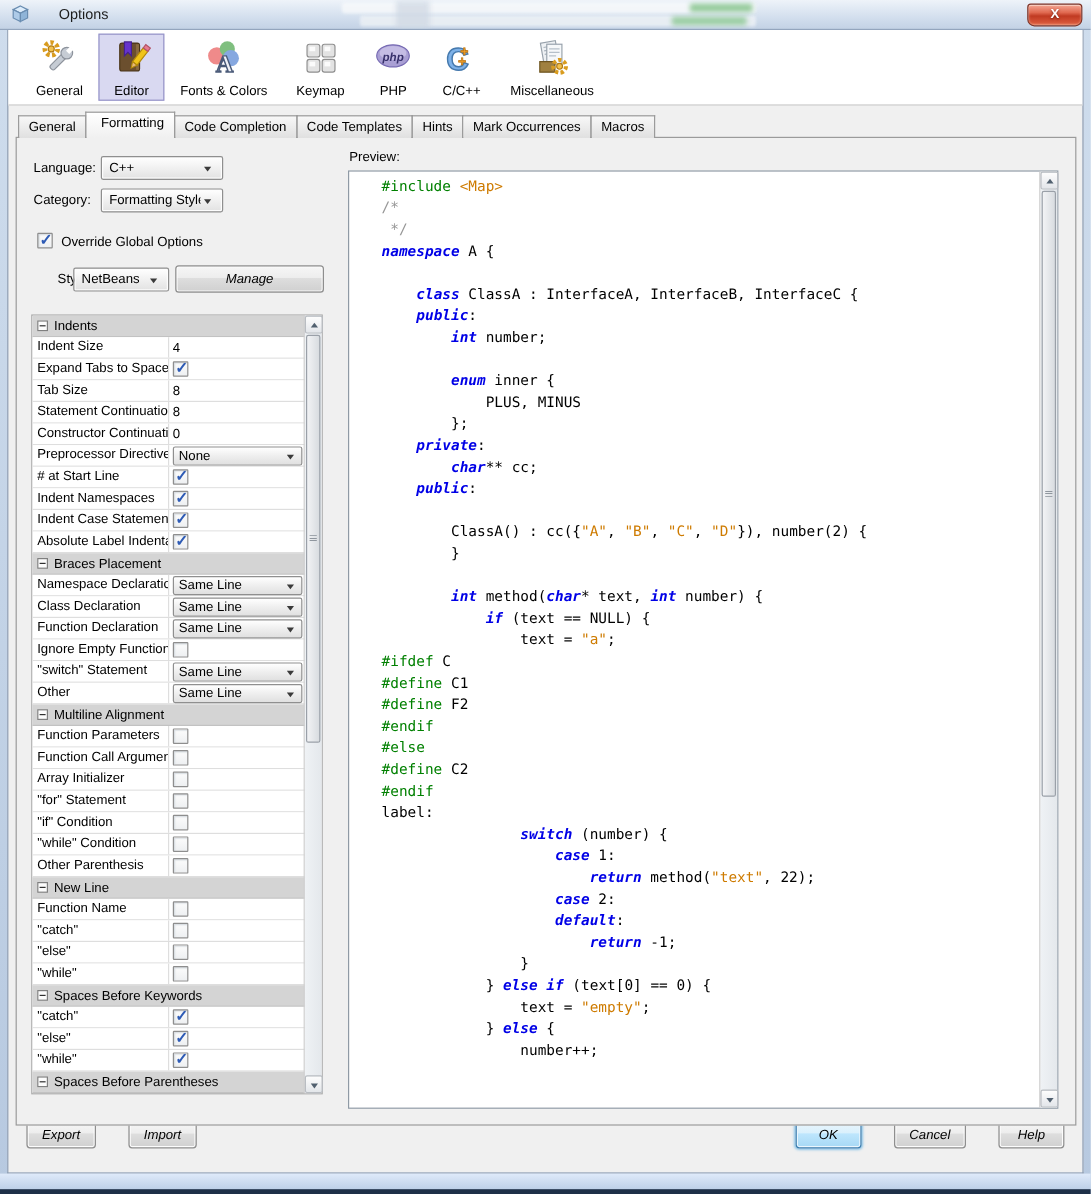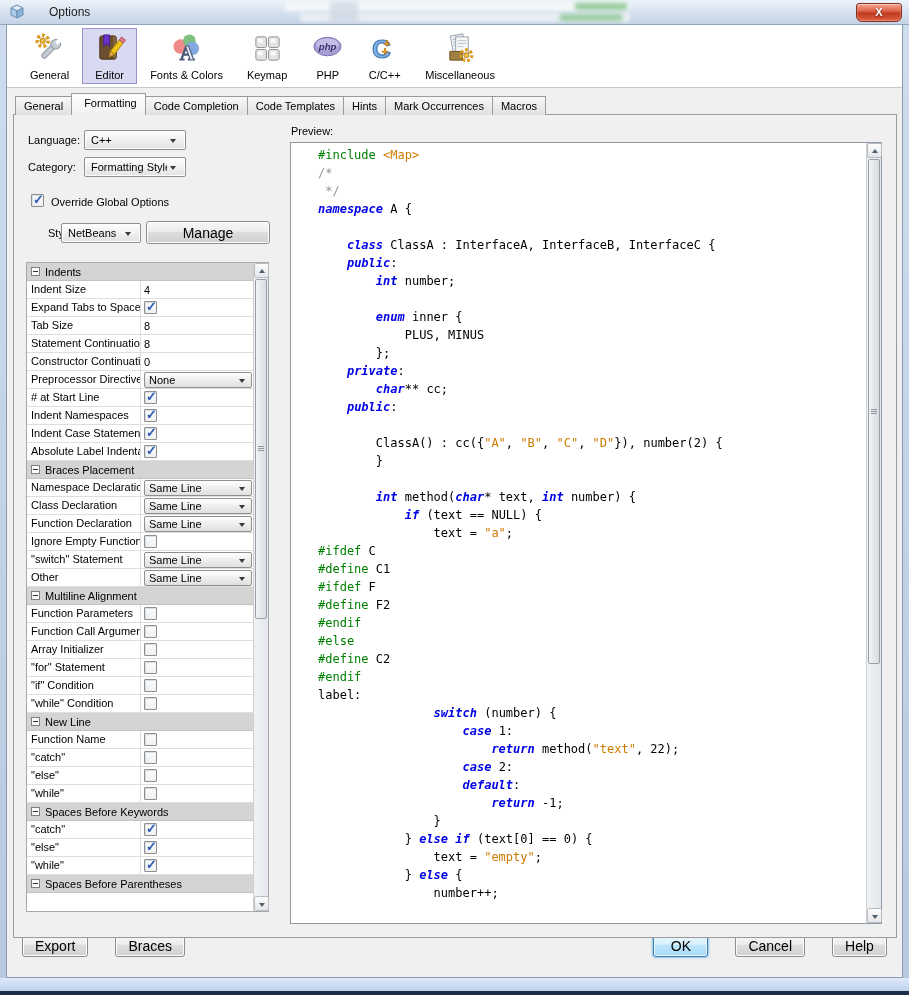--- a/index.html
+++ b/index.html
@@ -72,22 +72,22 @@
   
   .checkbox { display:inline-block; width:13px; height:13px; border:1px solid #8e8e8e;
     background:linear-gradient(#fcfcfc,#eef0f2); position:relative; cursor:pointer; border-radius:1px;
     box-shadow:inset 1px 1px 1px #d8dde2; }
   .checkbox.checked::after { content:"\2713"; position:absolute; left:1px; top:-3px;
     color:#2e5bb5; font-size:13px; font-weight:bold; }
 
   
   .btn { border:1px solid #8e8e8e; border-radius:3px;
     background:linear-gradient(#f6f6f6,#ededed 45%,#dedede 46%,#d0d0d0);
-    box-shadow:inset 0 0 0 1px #fcfcfc; font-size:14px; color:#000;
-    display:inline-flex; align-items:center; justify-content:center; cursor:pointer; }
+    box-shadow:inset 0 0 0 1px #fcfcfc; font-size:11px; color:#000;
+    display:inline-flex; align-items:center; justify-content:center; cursor:pointer;font-style:italic; }
   .btn.default-focus { border:1px solid #3c7fb1; box-shadow:inset 0 0 0 1px #eaf6fd, 0 0 2px 1px #8ec6e8;
     background:linear-gradient(#eaf6fd,#d9f0fc 45%,#bee6fd 46%,#a7d9f5); }
   .manage-btn { position:absolute; left:132px; top:106px; width:124px; height:23px; }
 
   
   .settings-table { position:absolute; left:12px; top:147px; width:243px; height:650px;
     border:1px solid #a8a8a8; background:#fff; }
   .rows { position:absolute; left:0; top:0; bottom:0; width:227px; overflow:hidden; }
   .srow { display:flex; height:18px; border-bottom:1px solid #dedede; background:#fff; align-items:center; }
   .srow .cell-label { width:114px; height:100%; border-right:1px solid #dedede; padding:2px 0 0 4px;
@@ -432,20 +432,26 @@
               </div>
             </div>
             <div class="srow">
               <div class="cell-label">"if" Condition</div>
               <div class="cell-value">
                 <span class="checkbox"></span>
               </div>
             </div>
             <div class="srow">
               <div class="cell-label">"while" Condition</div>
+              <div class="cell-value">
+                <span class="checkbox"></span>
+              </div>
+            </div>
+            <div class="srow">
+              <div class="cell-label">Other Parenthesis</div>
               <div class="cell-value">
                 <span class="checkbox"></span>
               </div>
             </div>
             <div class="srow section">
               <span class="minus-box"></span>
               <span>New Line</span>
             </div>
             <div class="srow">
               <div class="cell-label">Function Name</div>
@@ -525,21 +531,20 @@
             <div class="code-line"><span class="tok-pl">    </span><span class="tok-kw">public</span><span class="tok-pl">:</span></div>
             <div class="code-line">&nbsp;</div>
             <div class="code-line"><span class="tok-pl">        ClassA() : cc({</span><span class="tok-str">"A"</span><span class="tok-pl">, </span><span class="tok-str">"B"</span><span class="tok-pl">, </span><span class="tok-str">"C"</span><span class="tok-pl">, </span><span class="tok-str">"D"</span><span class="tok-pl">}), number(2) {</span></div>
             <div class="code-line"><span class="tok-pl">        }</span></div>
             <div class="code-line">&nbsp;</div>
             <div class="code-line"><span class="tok-pl">        </span><span class="tok-kw">int</span><span class="tok-pl"> method(</span><span class="tok-kw">char</span><span class="tok-pl">* text, </span><span class="tok-kw">int</span><span class="tok-pl"> number) {</span></div>
             <div class="code-line"><span class="tok-pl">            </span><span class="tok-kw">if</span><span class="tok-pl"> (text == NULL) {</span></div>
             <div class="code-line"><span class="tok-pl">                text = </span><span class="tok-str">"a"</span><span class="tok-pl">;</span></div>
             <div class="code-line"><span class="tok-pp">#ifdef</span><span class="tok-pl"> C</span></div>
             <div class="code-line"><span class="tok-pp">#define</span><span class="tok-pl"> C1</span></div>
-            <div class="code-line"><span class="tok-pp">#ifdef</span><span class="tok-pl"> F</span></div>
             <div class="code-line"><span class="tok-pp">#define</span><span class="tok-pl"> F2</span></div>
             <div class="code-line"><span class="tok-pp">#endif</span></div>
             <div class="code-line"><span class="tok-pp">#else</span></div>
             <div class="code-line"><span class="tok-pp">#define</span><span class="tok-pl"> C2</span></div>
             <div class="code-line"><span class="tok-pp">#endif</span></div>
             <div class="code-line"><span class="tok-pl">label:</span></div>
             <div class="code-line"><span class="tok-pl">                </span><span class="tok-kw">switch</span><span class="tok-pl"> (number) {</span></div>
             <div class="code-line"><span class="tok-pl">                    </span><span class="tok-kw">case</span><span class="tok-pl"> 1:</span></div>
             <div class="code-line"><span class="tok-pl">                        </span><span class="tok-kw">return</span><span class="tok-pl"> method(</span><span class="tok-str">"text"</span><span class="tok-pl">, 22);</span></div>
             <div class="code-line"><span class="tok-pl">                    </span><span class="tok-kw">case</span><span class="tok-pl"> 2:</span></div>
@@ -555,21 +560,21 @@
           <div class="sb-btn up"></div>
           <div class="sb-thumb" style="top:16px; height:505px;"></div>
           <div class="sb-btn down"></div>
         </div>
       </div>
     </div>
 
     <div class="footer">
       <div class="fgroup">
         <button class="btn">Export</button>
-        <button class="btn">Braces</button>
+        <button class="btn">Import</button>
       </div>
       <div class="fgroup">
         <button class="btn default-focus">OK</button>
         <button class="btn">Cancel</button>
         <button class="btn">Help</button>
       </div>
     </div>
   </div>
 
   <div class="bottom-glass"></div>

